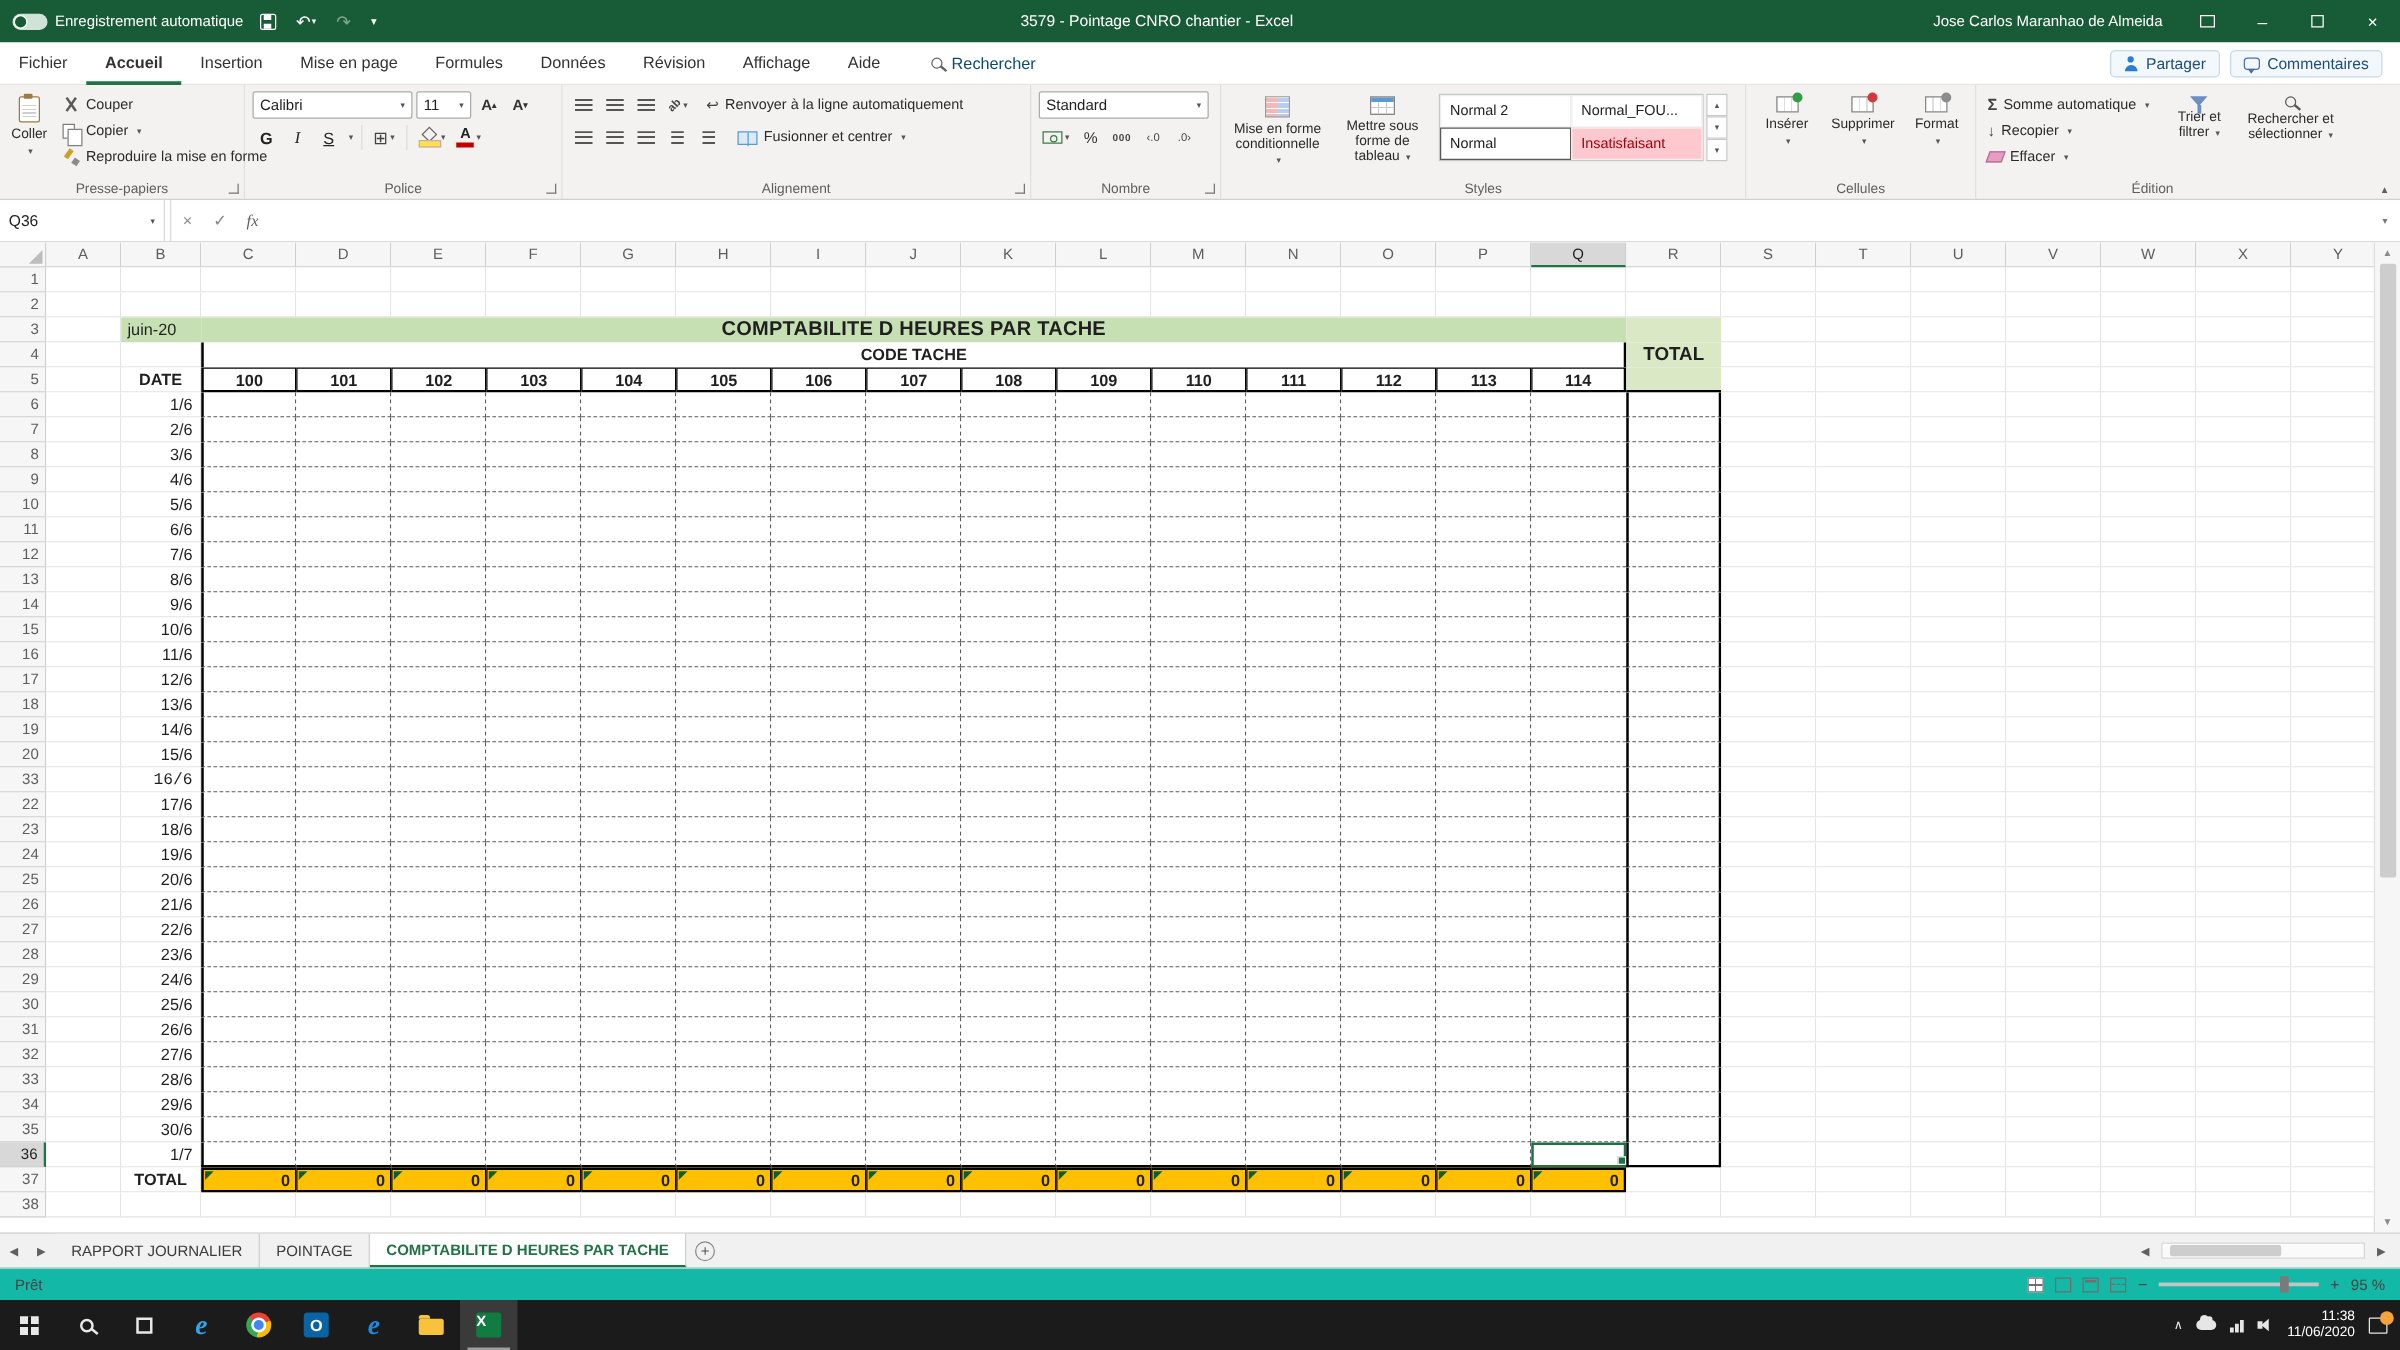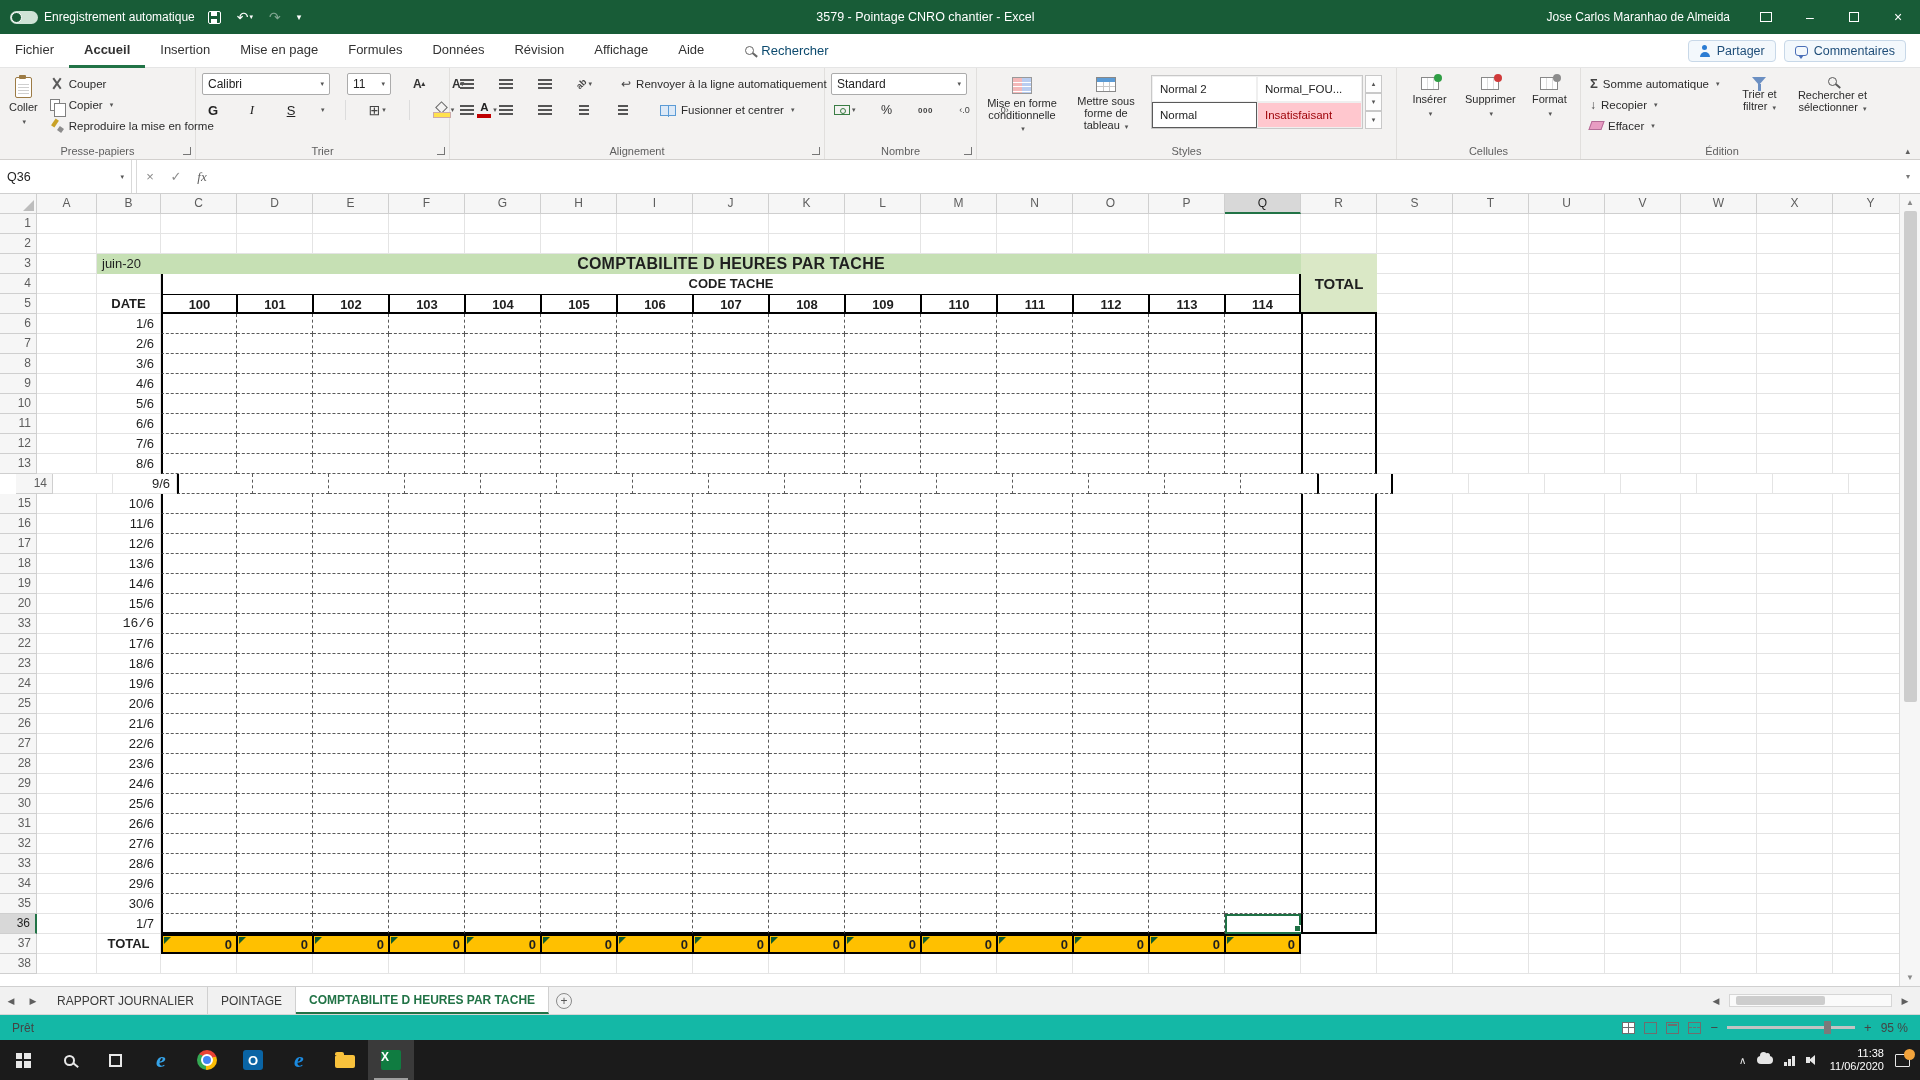--- a/index.html
+++ b/index.html
@@ -38,21 +38,21 @@
   .ic-person::before { content:''; position:absolute; top:0; left:3.5px; width:5px; height:5px; border-radius:50%; background:#2b7cd3; }
   .ic-person::after { content:''; position:absolute; bottom:0; left:1px; width:10px; height:5px; border-radius:5px 5px 0 0; background:#2b7cd3; }
   .ic-bubble { width:13px; height:10px; border:1.5px solid #4a6fb8; border-radius:3px; position:relative; display:inline-block; }
   .ic-bubble::after { content:''; position:absolute; left:2px; bottom:-4px; border-left:3px solid transparent; border-right:3px solid transparent; border-top:4px solid #4a6fb8; }
 
   
   .ribbon { height:92px; background:#f3f2f1; display:flex; border-bottom:1px solid #d2d0ce; flex:0 0 auto; position:relative; }
   .rgroup { display:flex; flex-direction:column; border-right:1px solid #e1dfdd; position:relative; flex:0 0 auto; }
   .rbody { flex:1; display:flex; align-items:flex-start; gap:6px; padding:5px 6px 0; }
   .rbody.col { flex-direction:column; gap:4px; }
-  .rrow { display:flex; align-items:center; gap:17px; }
+  .rrow { display:flex; align-items:center; gap:3px; }
   .rlabel { height:17px; display:flex; align-items:center; justify-content:center; font-size:11px; color:#5f5f5f; }
   .launcher { position:absolute; right:4px; bottom:4px; width:8px; height:8px; border-right:1.5px solid #767676; border-bottom:1.5px solid #767676; }
   .btn-big { display:flex; flex-direction:column; align-items:center; gap:3px; padding:4px 3px 2px; font-size:11px; line-height:12px; text-align:center; color:#2b2b2b; border-radius:3px; }
   .btn-sm { display:flex; align-items:center; gap:5px; height:21px; font-size:11.5px; color:#2b2b2b; padding:0 3px; white-space:nowrap; }
   .chev { font-size:7px; color:#555; margin-left:2px; }
   .combo { height:22px; border:1px solid #ababab; background:#fff; display:flex; align-items:center; justify-content:space-between; padding:0 5px; font-size:12px; border-radius:2px; color:#222; }
   .tbtn { height:22px; min-width:22px; display:inline-flex; align-items:center; justify-content:center; font-size:12.5px; color:#333; padding:0 3px; border-radius:2px; }
   .sep-v { width:1px; height:20px; background:#dcdcdc; margin:0 3px; }
 
   .ic-paste { width:17px; height:21px; border:1.6px solid #9c7b45; border-radius:2px; background:#fff; position:relative; }
@@ -340,21 +340,21 @@
             <span class="ic-fill"></span>
             <span class="chev">▾</span>
           </span>
         <span class="tbtn">
             <span class="ic-fontcolor">A</span>
             <span class="chev">▾</span>
           </span>
       </div>
     </div>
     <div class="rlabel">
-        <span>Trier</span>
+        <span>Police</span>
       </div>
     <span class="launcher"></span>
   </div>
 
   <div class="rgroup" style="width:375px">
     <div class="rbody col">
       <div class="rrow">
         <span class="tbtn">
             <span class="ic-al"></span>
           </span>
@@ -886,21 +886,21 @@
         <div class="cell day-total" style="width: 76px;"></div>
         <div class="cell" style="width: 76px;"></div>
         <div class="cell" style="width: 76px;"></div>
         <div class="cell" style="width: 76px;"></div>
         <div class="cell" style="width: 76px;"></div>
         <div class="cell" style="width: 76px;"></div>
         <div class="cell" style="width: 76px;"></div>
         <div class="cell" style="width: 76px;"></div>
       </div>
       <div class="grid-row">
-        <div class="row-hdr" style="width: 37px; margin-left: 16px;">14</div>
+        <div class="row-hdr" style="width: 37px;">14</div>
         <div class="cell" style="width: 60px;"></div>
         <div class="cell date-cell" style="width: 64px;">9/6</div>
         <div class="cell data-cell first" style="width: 76px;"></div>
         <div class="cell data-cell" style="width: 76px;"></div>
         <div class="cell data-cell" style="width: 76px;"></div>
         <div class="cell data-cell" style="width: 76px;"></div>
         <div class="cell data-cell" style="width: 76px;"></div>
         <div class="cell data-cell" style="width: 76px;"></div>
         <div class="cell data-cell" style="width: 76px;"></div>
         <div class="cell data-cell" style="width: 76px;"></div>

